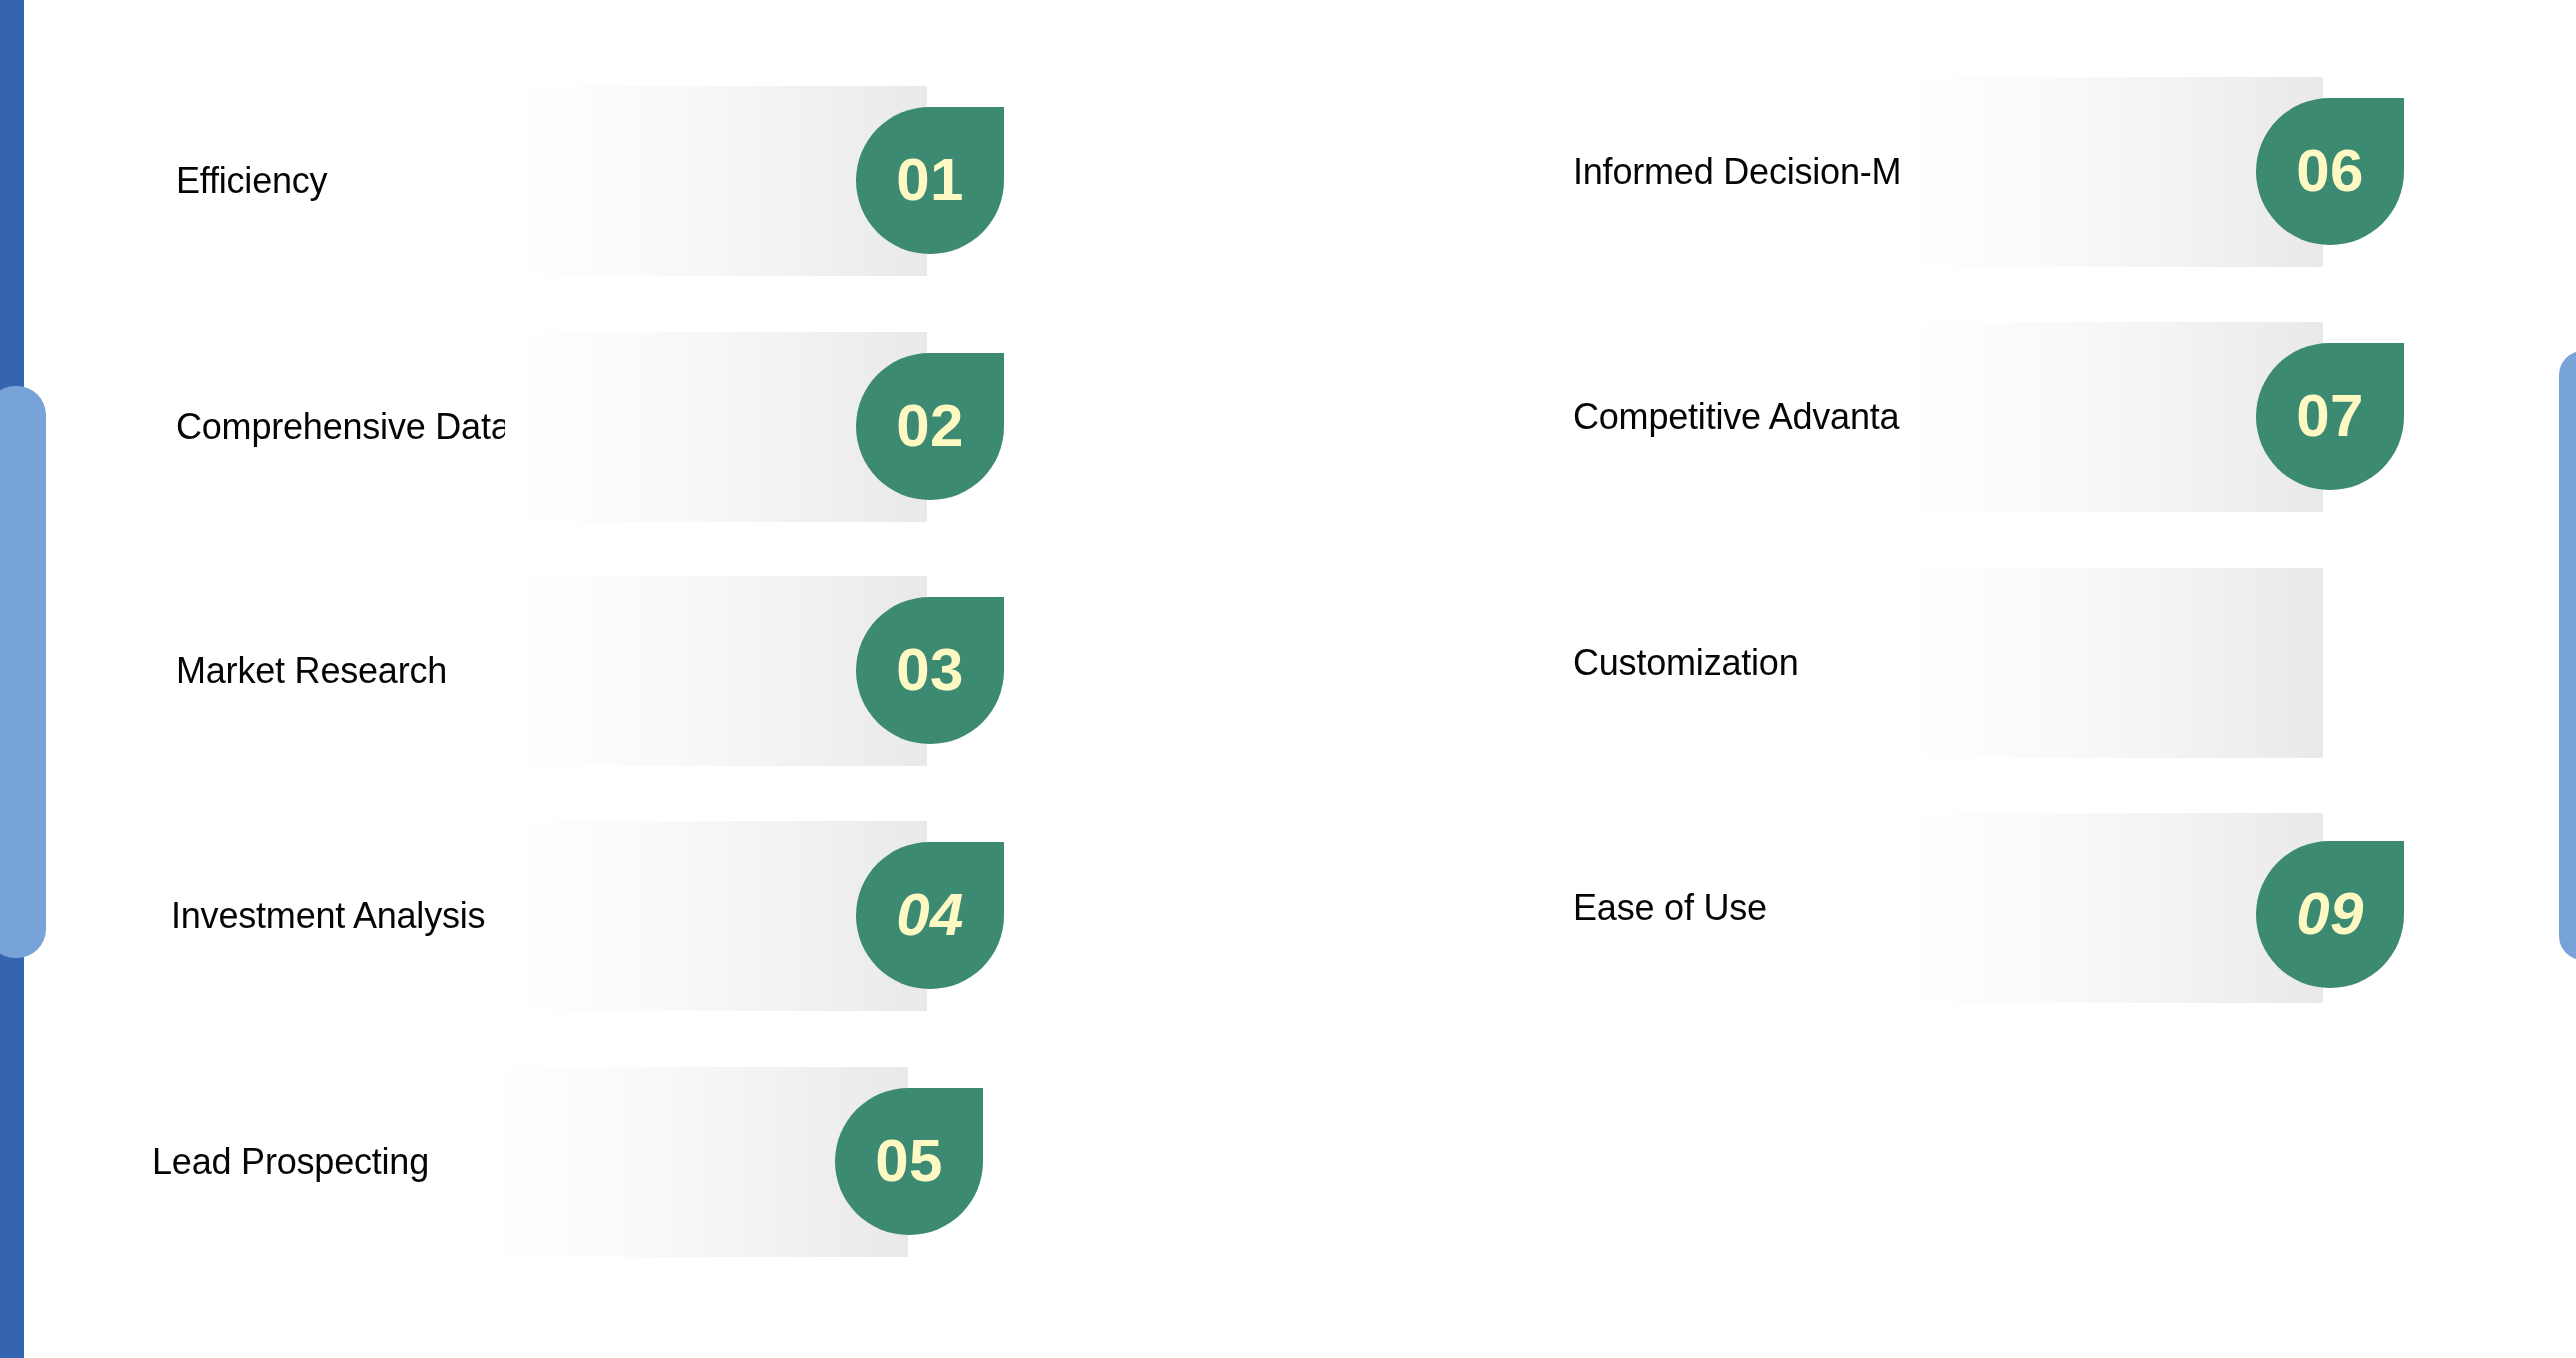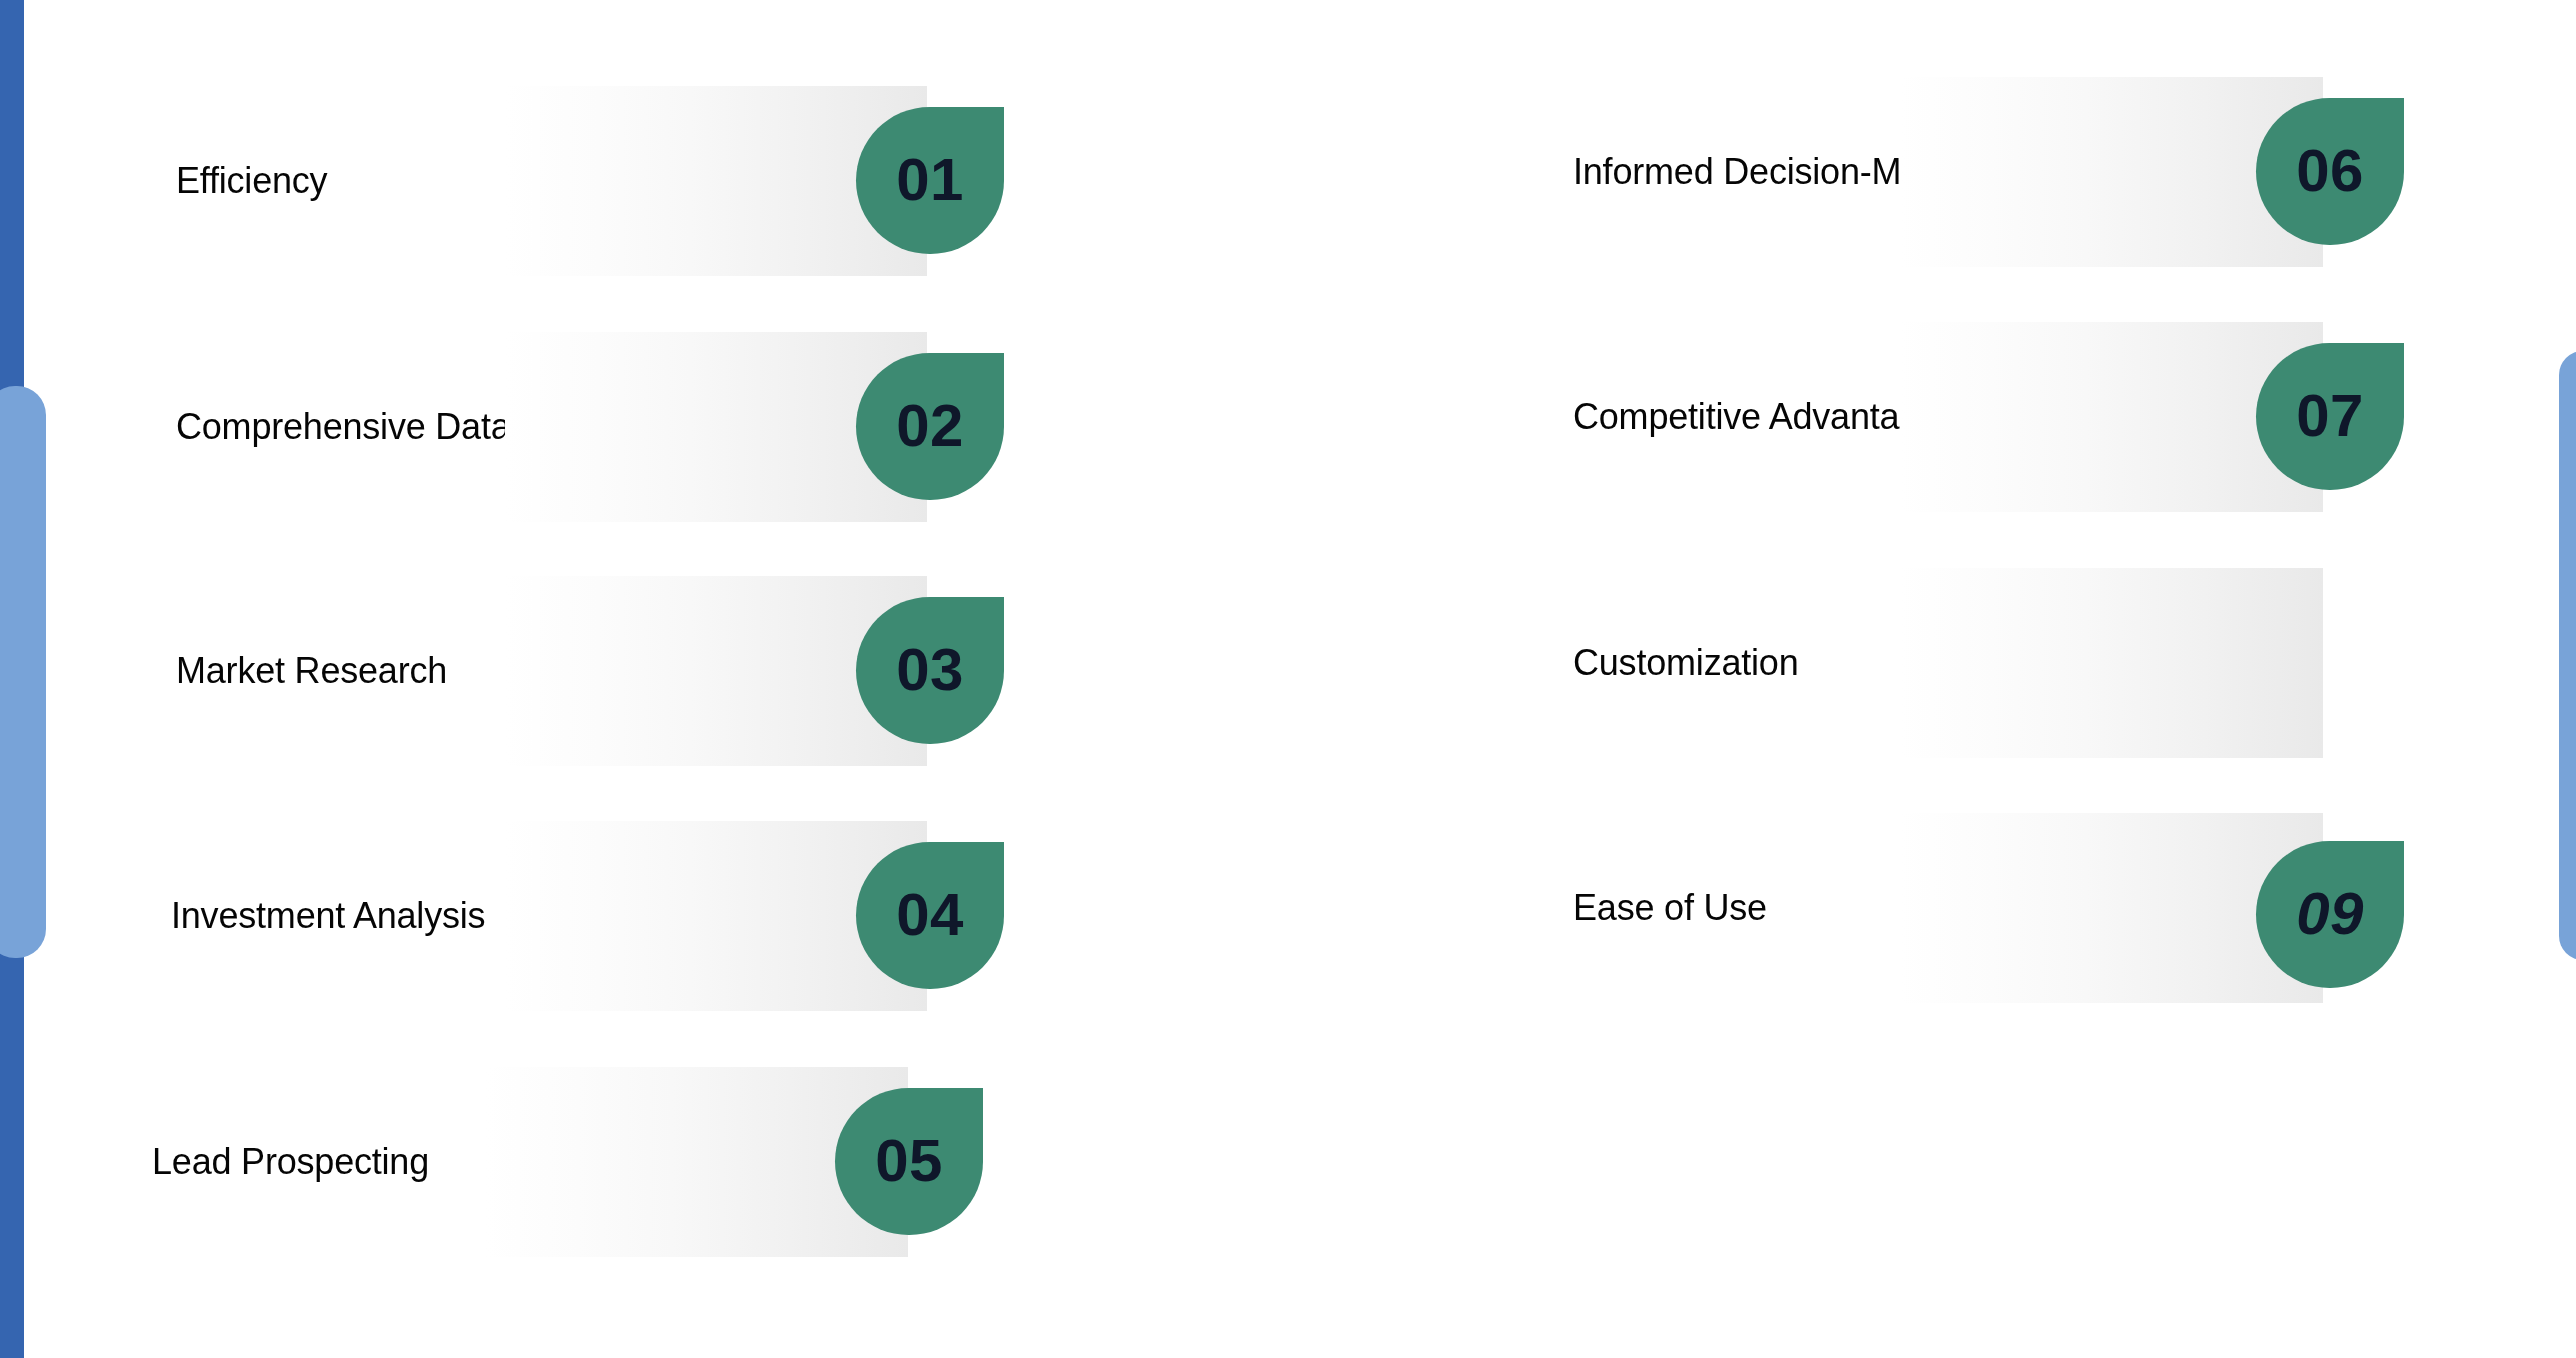--- a/index.html
+++ b/index.html
@@ -93,21 +93,21 @@
     position: absolute;
     width: 148px;
     height: 147px;
     background: #3d8a72;
     border-radius: 74px 0 74px 74px;
     display: flex;
     align-items: center;
     justify-content: center;
   }
   .benefit-number {
-    color: #0f172a;
+    color: #fef9c3;
     font-size: 60px;
     font-weight: 700;
     letter-spacing: 0.4px;
     line-height: 1;
     transform: translateY(-0.8px);
   }
 </style>
 </head>
 <body>
 
@@ -139,21 +139,21 @@
       <div class="benefit-label">Market Research</div>
       <div class="benefit-bar" style="left:329px; width:422px;"></div>
       <div class="benefit-badge" style="left:680px; top:21px;">
         <span class="benefit-number">03</span>
       </div>
     </div>
 
     <div class="benefit-row" style="left:171px; top:821px; width:926px;">
       <div class="benefit-label">Investment Analysis</div>
       <div class="benefit-bar" style="left:334px; width:422px;"></div>
-      <div class="benefit-badge" style="left:685px; top:21px;">
+      <div class="benefit-badge" style="left:685px; top:21px;font-style:italic;">
         <span class="benefit-number">04</span>
       </div>
     </div>
 
     <div class="benefit-row" style="left:152px; top:1067px; width:926px;">
       <div class="benefit-label">Lead Prospecting</div>
       <div class="benefit-bar" style="left:334px; width:422px;"></div>
       <div class="benefit-badge" style="left:683px; top:21px;">
         <span class="benefit-number">05</span>
       </div>

